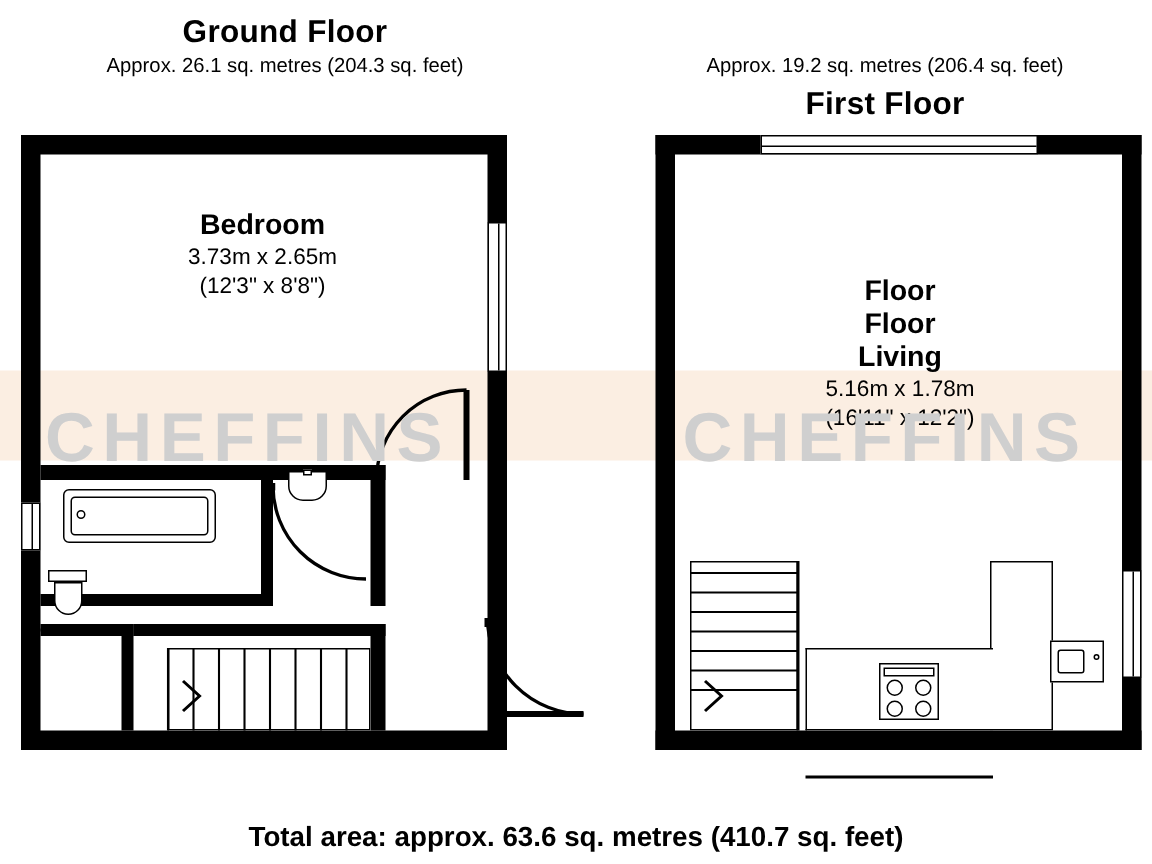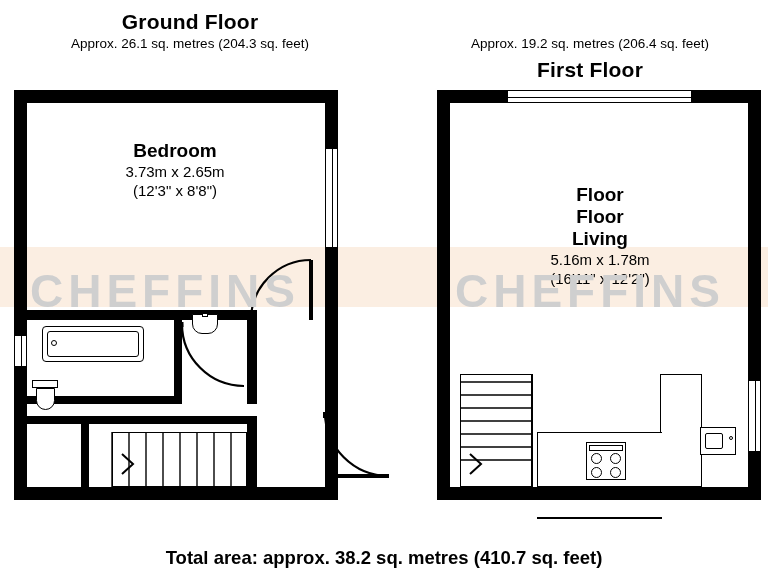--- a/index.html
+++ b/index.html
@@ -260,15 +260,15 @@
     <line x1="460" y1="445" x2="532" y2="445" stroke="#000" stroke-width="1.4"></line>
     <line x1="460" y1="458" x2="532" y2="458" stroke="#000" stroke-width="1.4"></line>
     <line x1="532" y1="372" x2="532" y2="485" stroke="#000" stroke-width="2"></line>
 
     <polyline points="470,452 481,462 470,472" fill="none" stroke="#000" stroke-width="2"></polyline>
   </svg>
 
   <div class="wm-text" style="left:30px;top:262px;">CHEFFINS</div>
   <div class="wm-text" style="left:455px;top:262px;">CHEFFINS</div>
 
-  <div class="total-area">Total area: approx. 38.2 sq. metres (410.7 sq. feet)</div>
+  <div class="total-area">Total area: approx. 63.6 sq. metres (410.7 sq. feet)</div>
 
 </div>
 
 </body></html>

